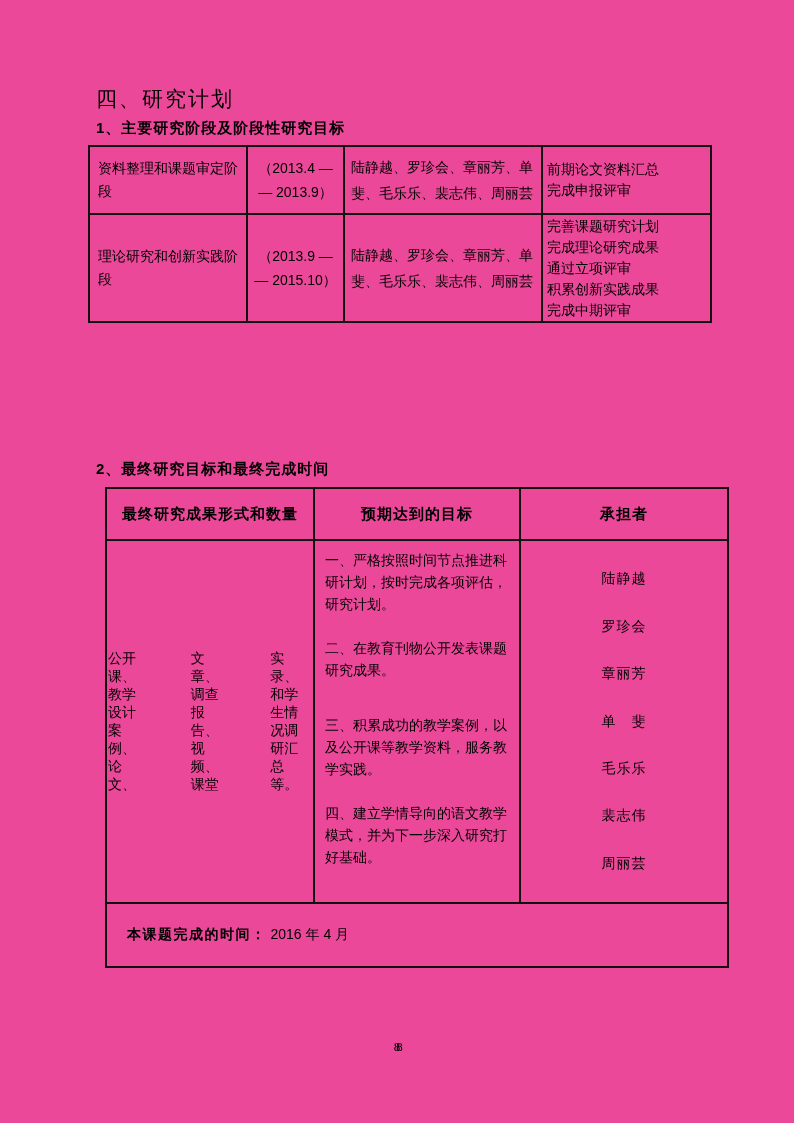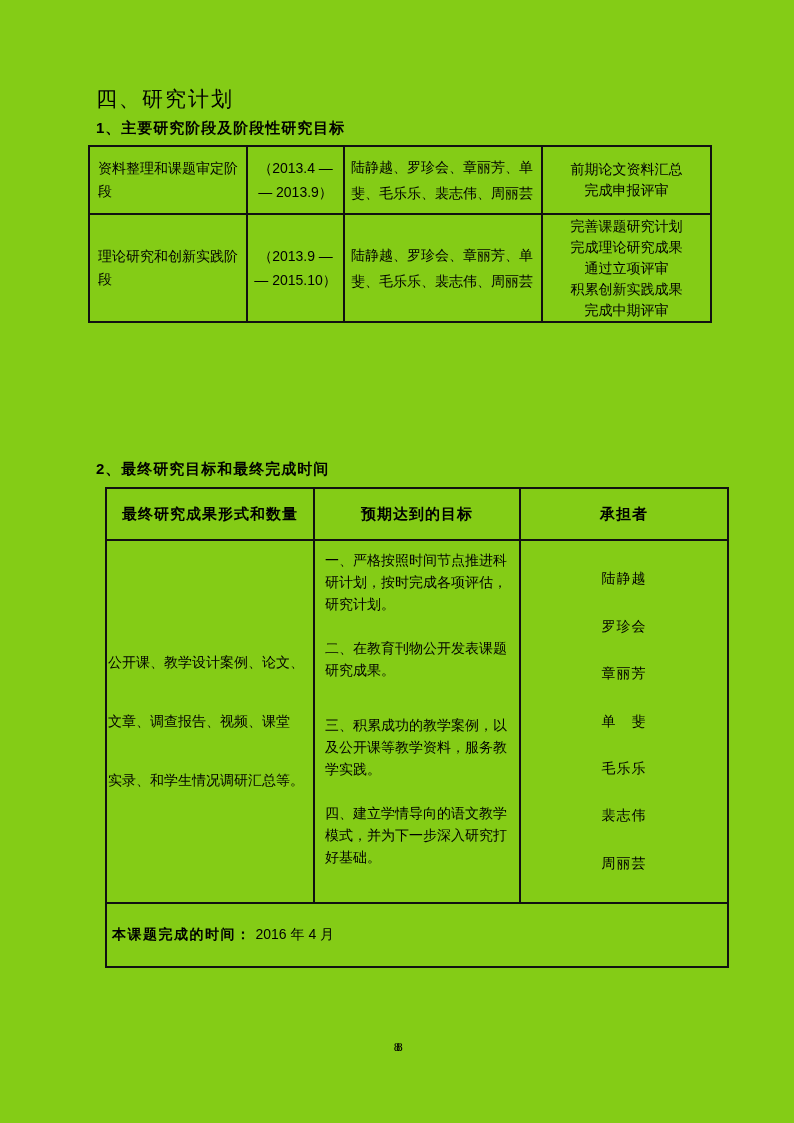--- a/index.html
+++ b/index.html
@@ -1,19 +1,19 @@
 <!DOCTYPE html>
 <html><head>
 <meta charset="utf-8">
 <style>
   html,body { margin:0; padding:0; background:#fff; }
   .page {
     position:relative;
     width:794px; height:1123px;
-    background:#84cc16; color:#000;
+    background:#ec4899; color:#000;
     font-family:"Liberation Sans","DejaVu Sans",sans-serif;
     overflow:hidden;
   }
   .doc-title {
     position:absolute; left:96px; top:85px;
     font-size:21px; letter-spacing:2px; font-weight:500;
   }
   .sub-heading {
     position:absolute; left:96px;
     font-size:15px; font-weight:bold; letter-spacing:1px;
@@ -37,40 +37,40 @@
   .t2 th { height:50px; }
   td { font-size:14px; }
 
   .r1 { height:65px; }
   .r2 { height:108px; }
   .r3 { height:68px; }
 
   .c-stage   { text-align:left; line-height:23px; padding:0 8px;border-radius:10px; }
   .c-time    { text-align:center; line-height:24px; padding:0 2px; }
   .c-members { text-align:left;   line-height:26px; padding:7px 6px; }
-  .c-results { text-align:center; line-height:21px; padding:0 4px; }
+  .c-results { line-height:21px; padding:0 4px; }
 
   .t2 .body-row { height:326px; }
   .c-forms .forms {
-    height:326px; display:flex; flex-direction:column;
-    justify-content:center; align-items:flex-start; gap:41px;
+    height:326px; display:flex; flex-direction:row;
+    justify-content:center; align-items:center; gap:41px;
     font-size:14px;
   }
   .c-goals { vertical-align:top; text-align:left; padding:8px 8px 0 10px; line-height:22px; }
   .c-goals p { margin:0; }
   .c-goals p + p { margin-top:22px; }
   .c-goals p.big-gap { margin-top:33px; }
   .c-undertakers { padding:0; }
   .c-undertakers .names {
     height:361px; display:flex; flex-direction:column;
     justify-content:space-evenly; align-items:center;
     font-size:14px; letter-spacing:1px;
   }
   .completion-row { height:64px; }
-  .completion-row td { padding-left:5px; vertical-align:middle; }
+  .completion-row td { padding-left:20px; vertical-align:middle; }
   .completion-label { font-weight:bold; letter-spacing:1.5px; }
   .completion-value { margin-left:4px; }
 
   .page-number {
     position:absolute; top:1039px; left:0; width:100%;
     text-align:center; font-size:13px;
     font-family:"Liberation Serif","DejaVu Serif",serif;
     text-shadow:2.5px 0 0 #000;
   }
 </style>

